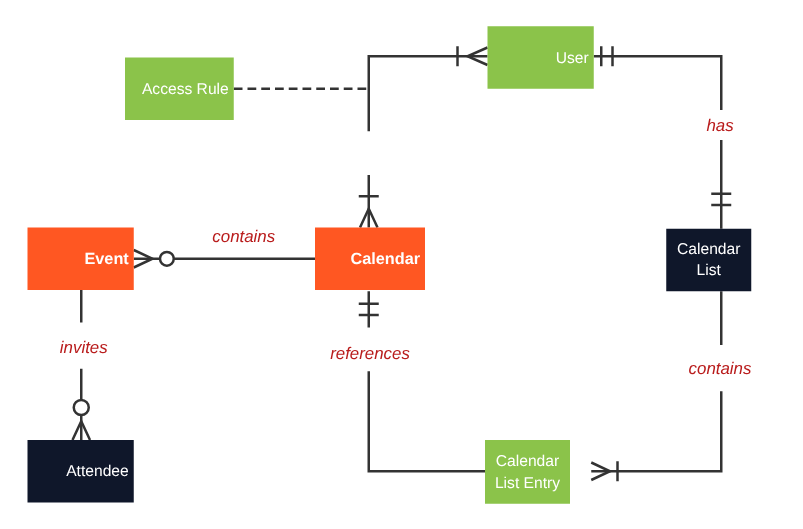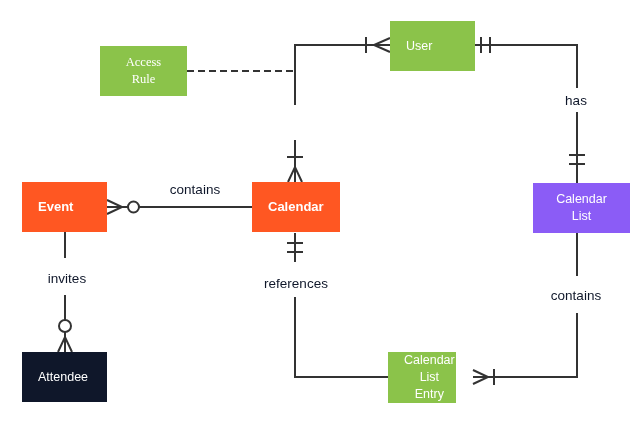--- a/index.html
+++ b/index.html
@@ -6,28 +6,28 @@
   .canvas {
     position:relative; width:642px; height:423px;
     background:#ffffff; overflow:hidden;
     font-family:"Liberation Sans", sans-serif;
   }
   .canvas svg { position:absolute; left:0; top:0; }
   .connector path { stroke:#333333; stroke-width:2; fill:none; }
   .connector circle { stroke:#333333; stroke-width:2; fill:#ffffff; }
   .connector .dashed { stroke-dasharray:7 4; }
   .entity {
-    position:absolute; display:flex; align-items:center; justify-content:flex-start;
+    position:absolute; display:flex; align-items:center; justify-content:flex-end;
     color:#ffffff; font-size:12.5px; line-height:1.35; text-align:center;
-    box-sizing:border-box; padding:2px 16px;
+    box-sizing:border-box; padding:2px 4px;
   }
   .entity.emph { font-weight:bold; font-size:13px; }
   .rel-label {
     position:absolute; transform:translate(-50%,-50%);
-    font-size:13.5px; color:#0f172a; white-space:nowrap;
+    font-size:13.5px; color:#b91c1c; white-space:nowrap;font-style:italic;
   }
 </style>
 </head>
 <body>
 
 <div class="canvas">
 
   <svg width="642" height="423" viewBox="0 0 642 423">
 
     <g class="connector">
@@ -75,37 +75,37 @@
 
     <g class="connector">
       <path d="M65,232 V258"></path>
       <path d="M65,295 V320"></path>
       <circle cx="65" cy="326" r="6"></circle>
       <path d="M65,332 V352"></path>
       <path d="M58,352 L65,337 L72,352"></path>
     </g>
   </svg>
 
-  <div class="entity" style="left: 100px; top: 46px; width: 87px; height: 50px; background-color: rgb(139, 195, 74); font-family: Liberation Serif, serif;">
+  <div class="entity" style="left: 100px; top: 46px; width: 87px; height: 50px; background-color: rgb(139, 195, 74);">
     <span>Access Rule</span>
   </div>
 
   <div class="entity" style="left: 390px; top: 21px; width: 85px; height: 50px; background-color: rgb(139, 195, 74);">
     <span>User</span>
   </div>
 
   <div class="entity emph" style="left: 22px; top: 182px; width: 85px; height: 50px; background-color: rgb(255, 87, 34);">
     <span>Event</span>
   </div>
 
   <div class="entity emph" style="left: 252px; top: 182px; width: 88px; height: 50px; background-color: rgb(255, 87, 34);">
     <span>Calendar</span>
   </div>
 
-  <div class="entity" style="left: 533px; top: 183px; width: 97px; height: 50px; background-color: #8b5cf6;">
+  <div class="entity" style="left: 533px; top: 183px; width: 68px; height: 50px; background-color: #0f172a;">
     <span>Calendar List</span>
   </div>
 
   <div class="entity" style="left: 22px; top: 352px; width: 85px; height: 50px; background-color: #0f172a;">
     <span>Attendee</span>
   </div>
 
   <div class="entity" style="left: 388px; top: 352px; width: 68px; height: 51px; background-color: rgb(139, 195, 74);">
     <span>Calendar List Entry</span>
   </div>

